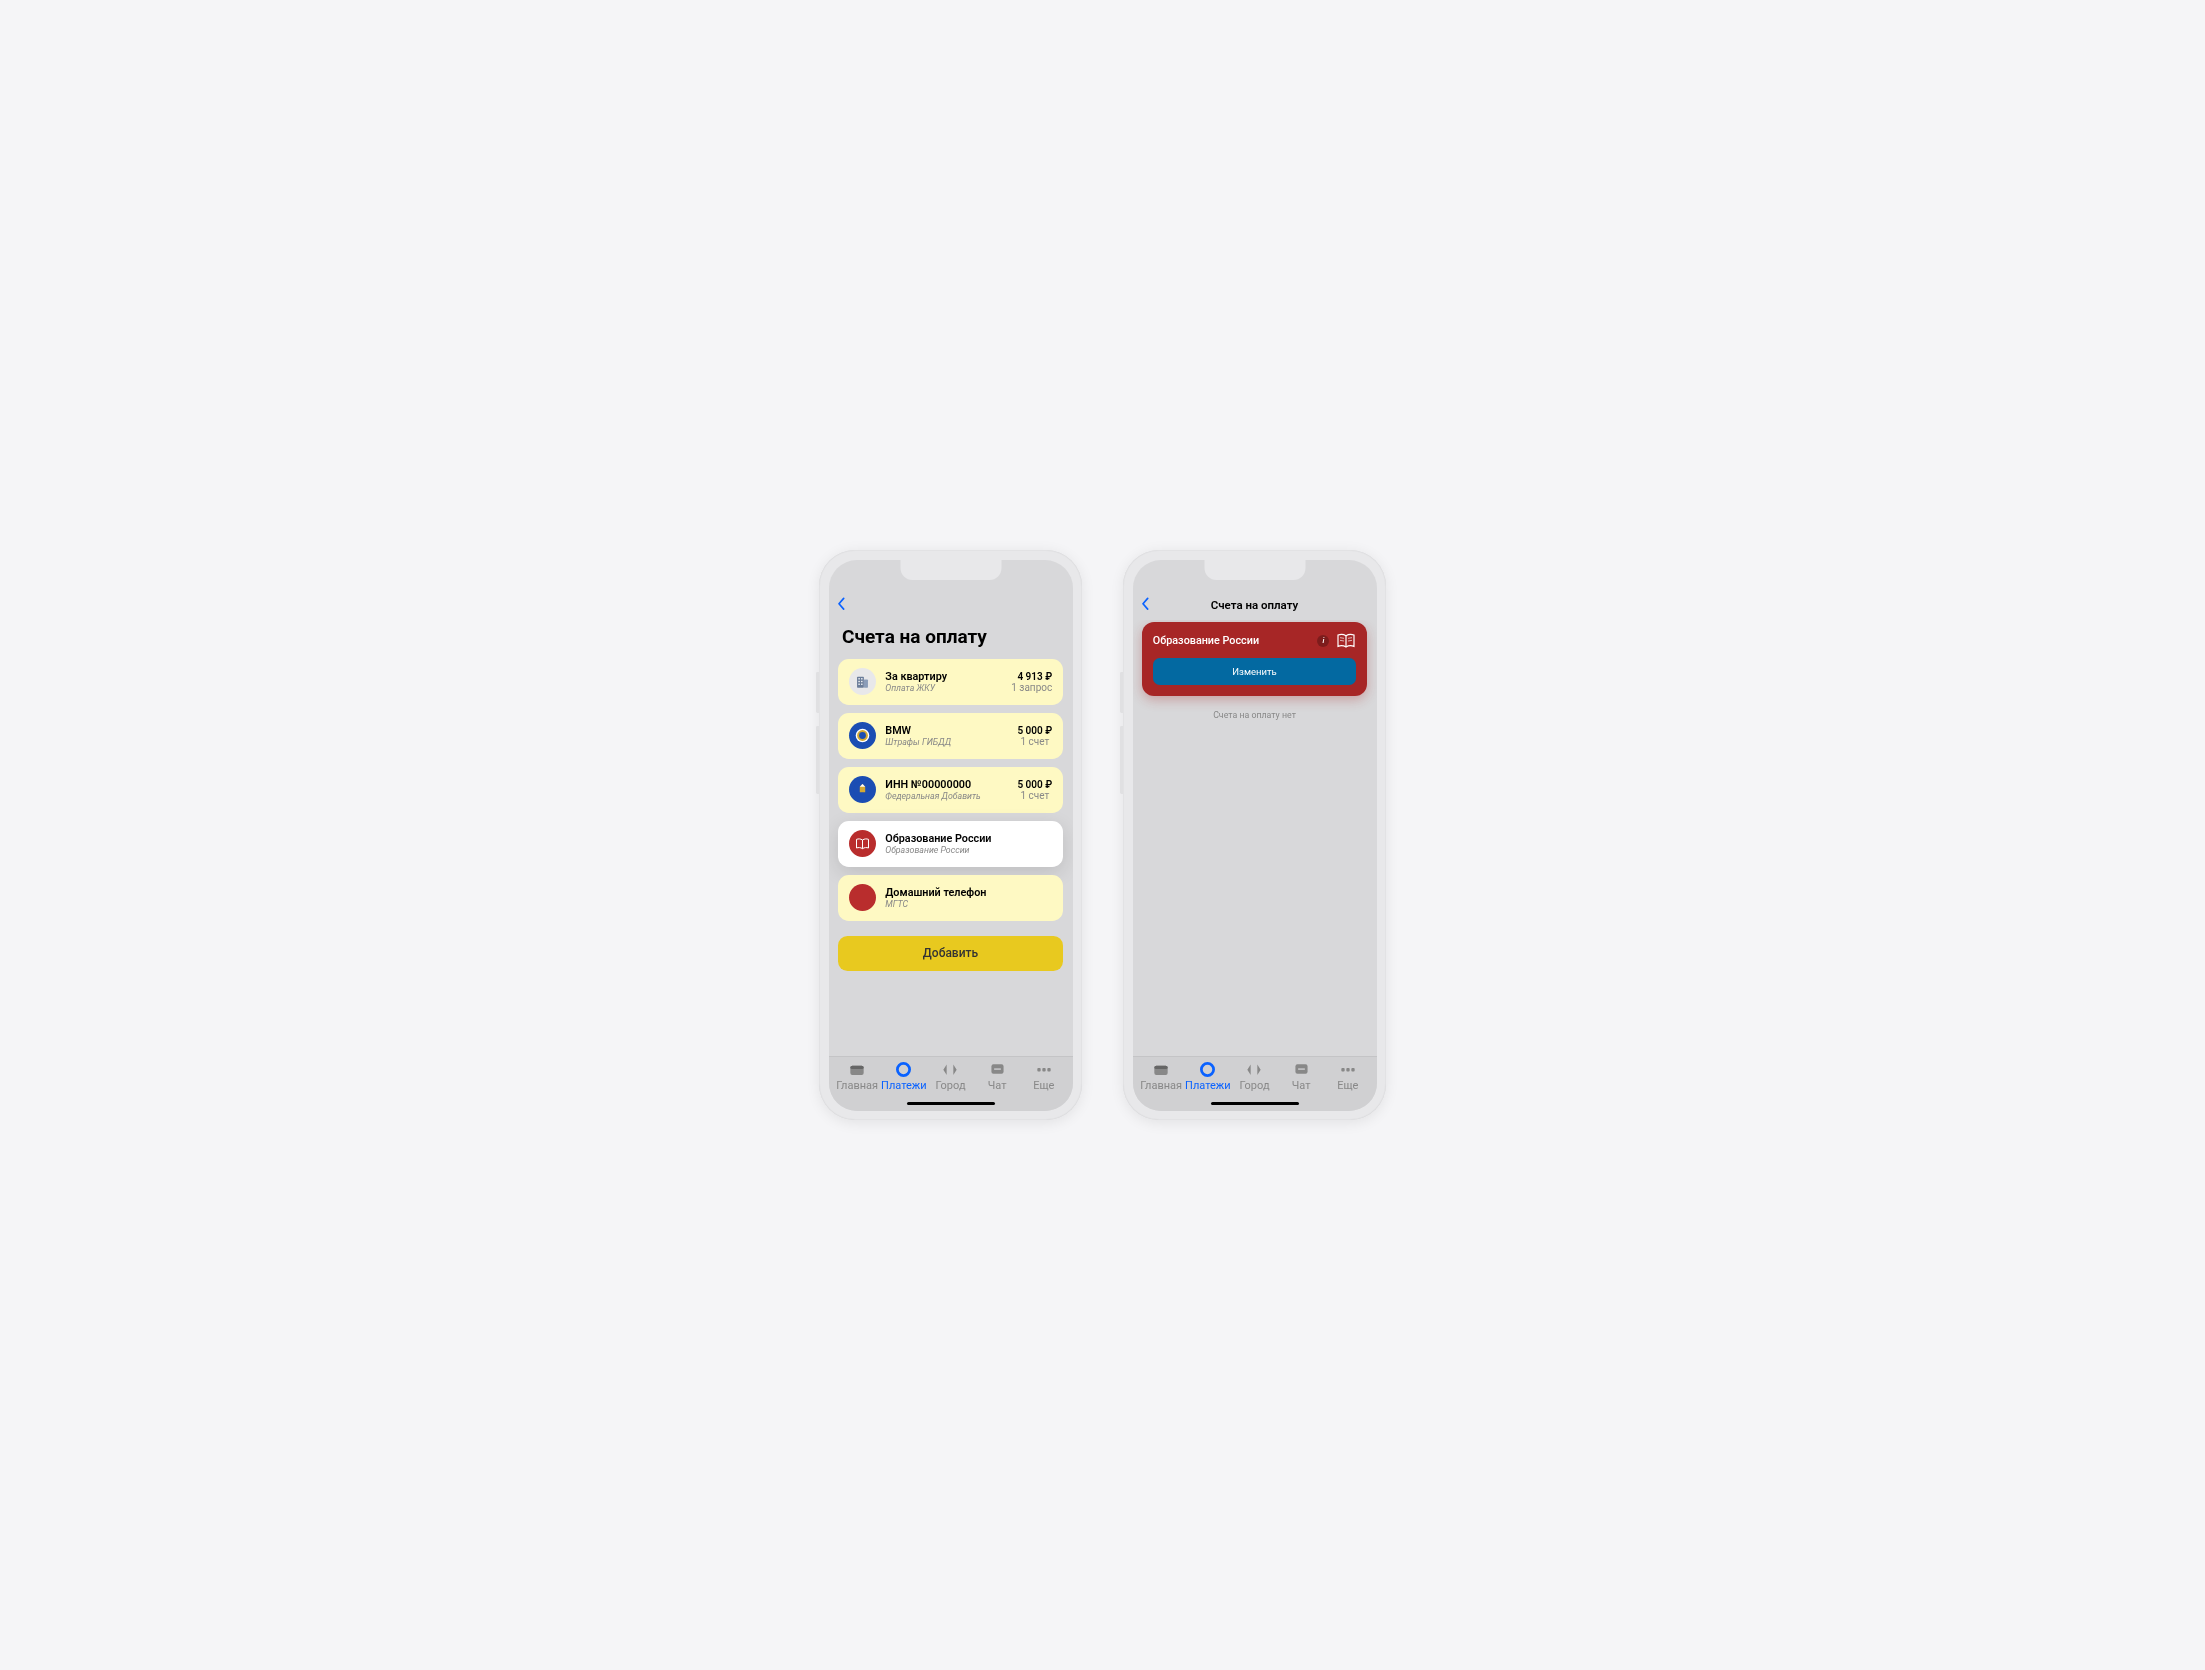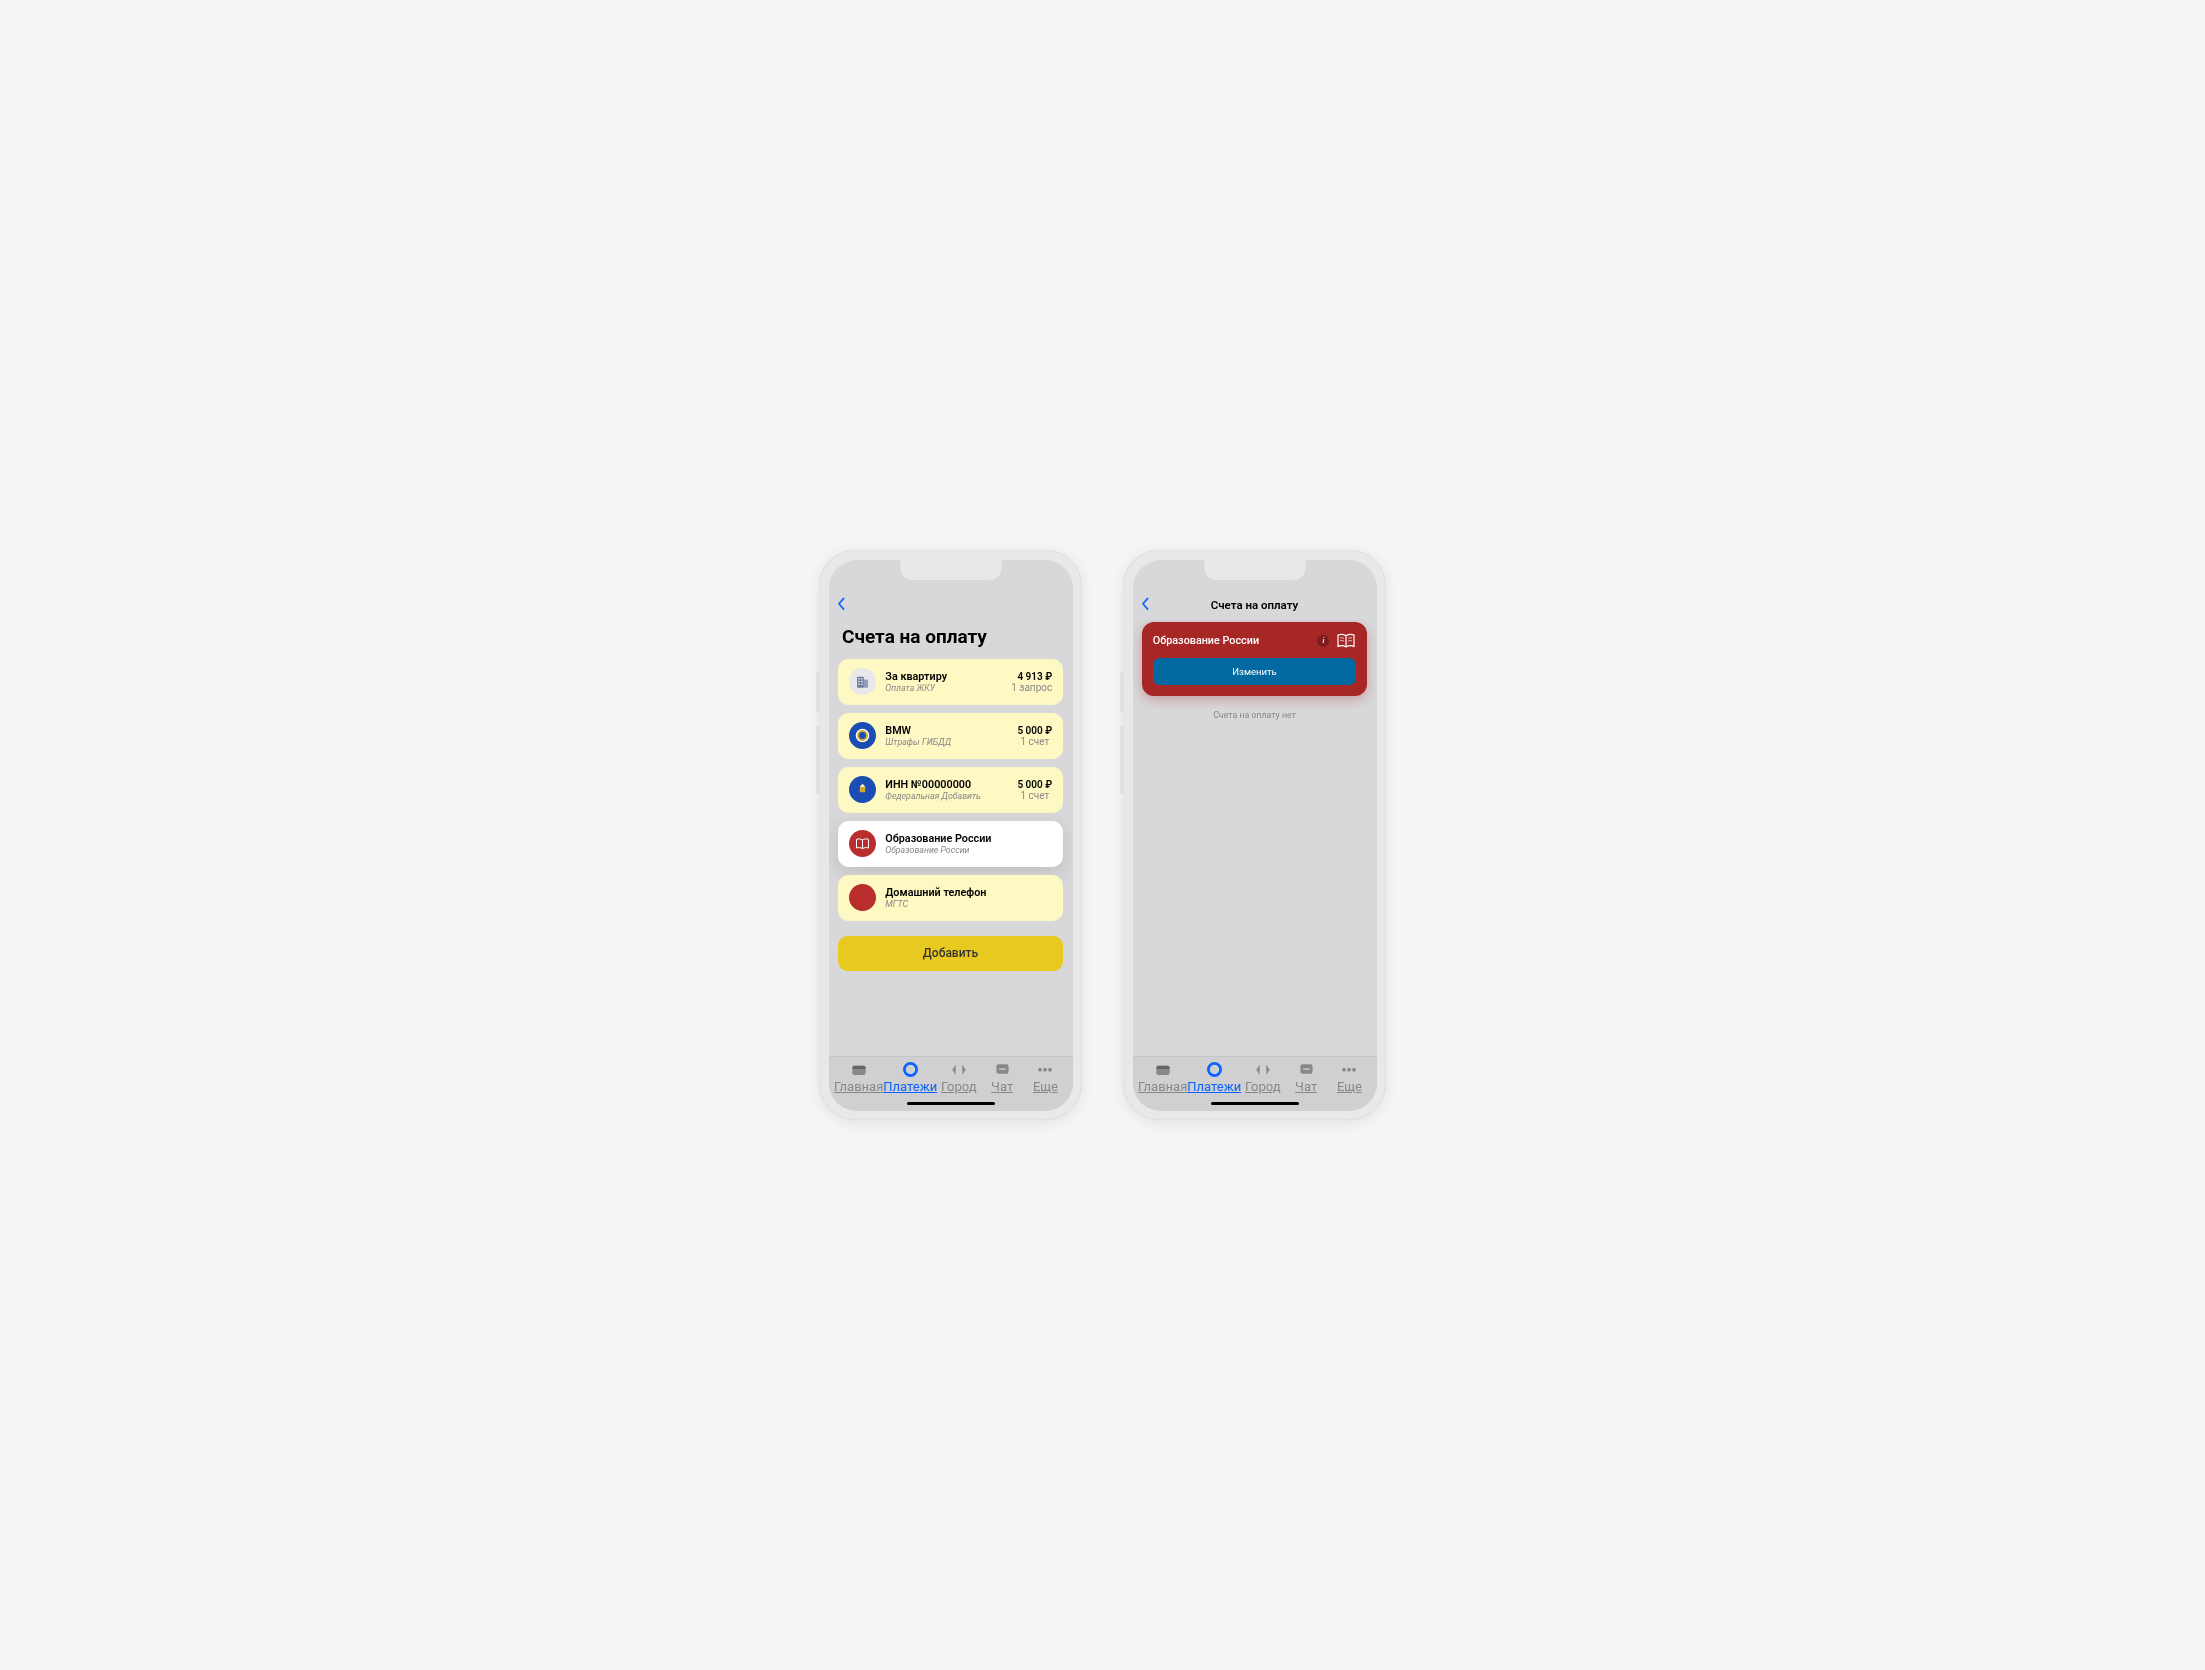--- a/index.html
+++ b/index.html
@@ -197,21 +197,21 @@
     flex: 1;
     display: flex;
     flex-direction: column;
     align-items: center;
     gap: 1.4px;
     cursor: pointer;
     color: #888;
   }
   .tab-item.active { color: #0a62ff; }
   .tab-icon { width: 17.6px; height: 17.6px; display: flex; align-items: center; justify-content: center; }
-  .tab-label { font-size: 13px; text-decoration: underline; }
+  .tab-label { font-size: 11px; }
   .home-indicator {
     position: absolute;
     bottom: 5.4px;
     left: 50%;
     transform: translateX(-50%);
     width: 88px;
     height: 3.4px;
     background: #000;
     border-radius: 2px;
   }

